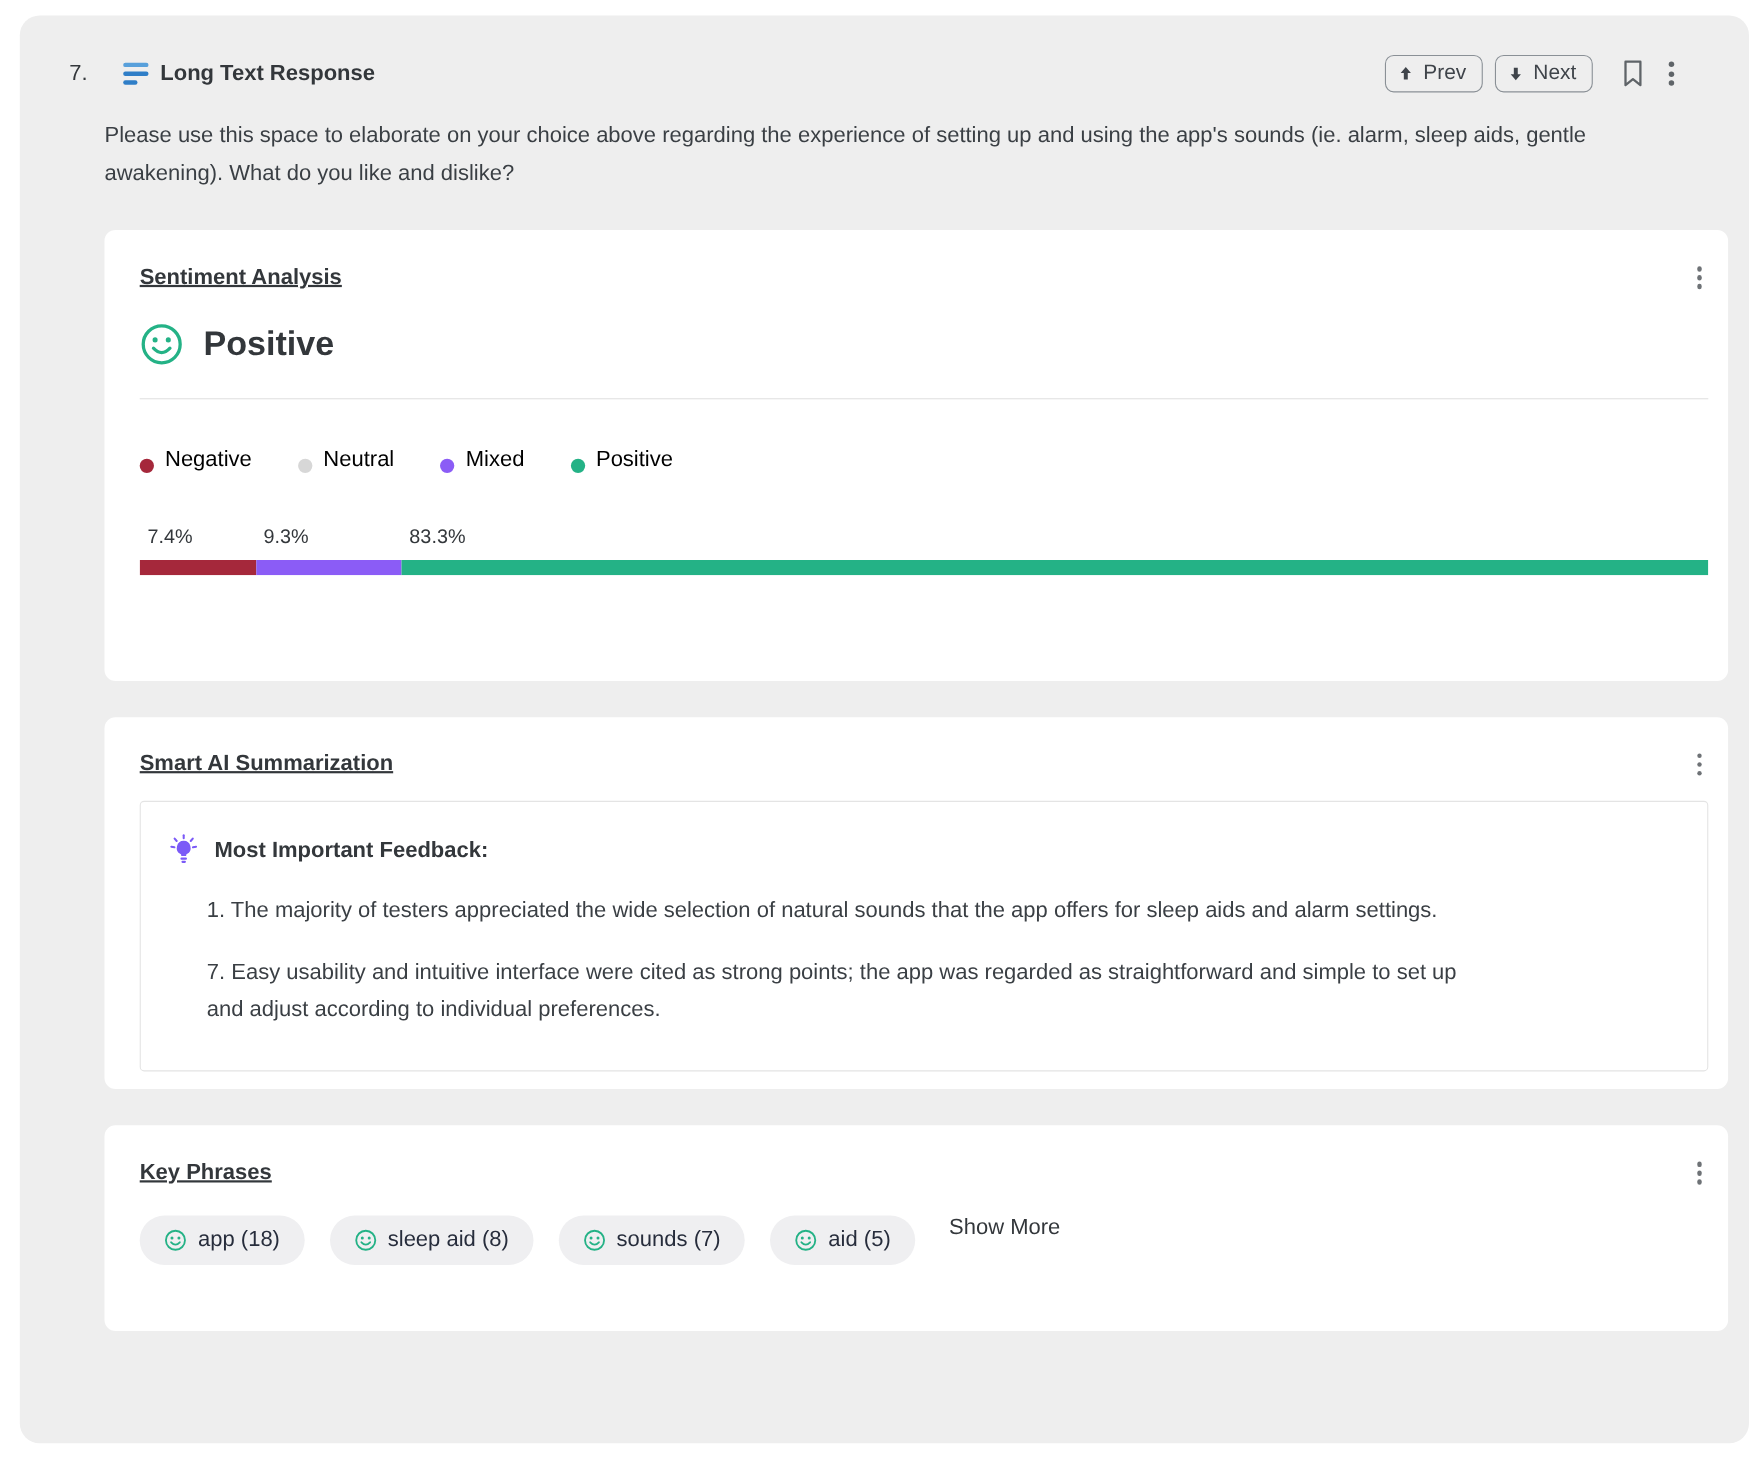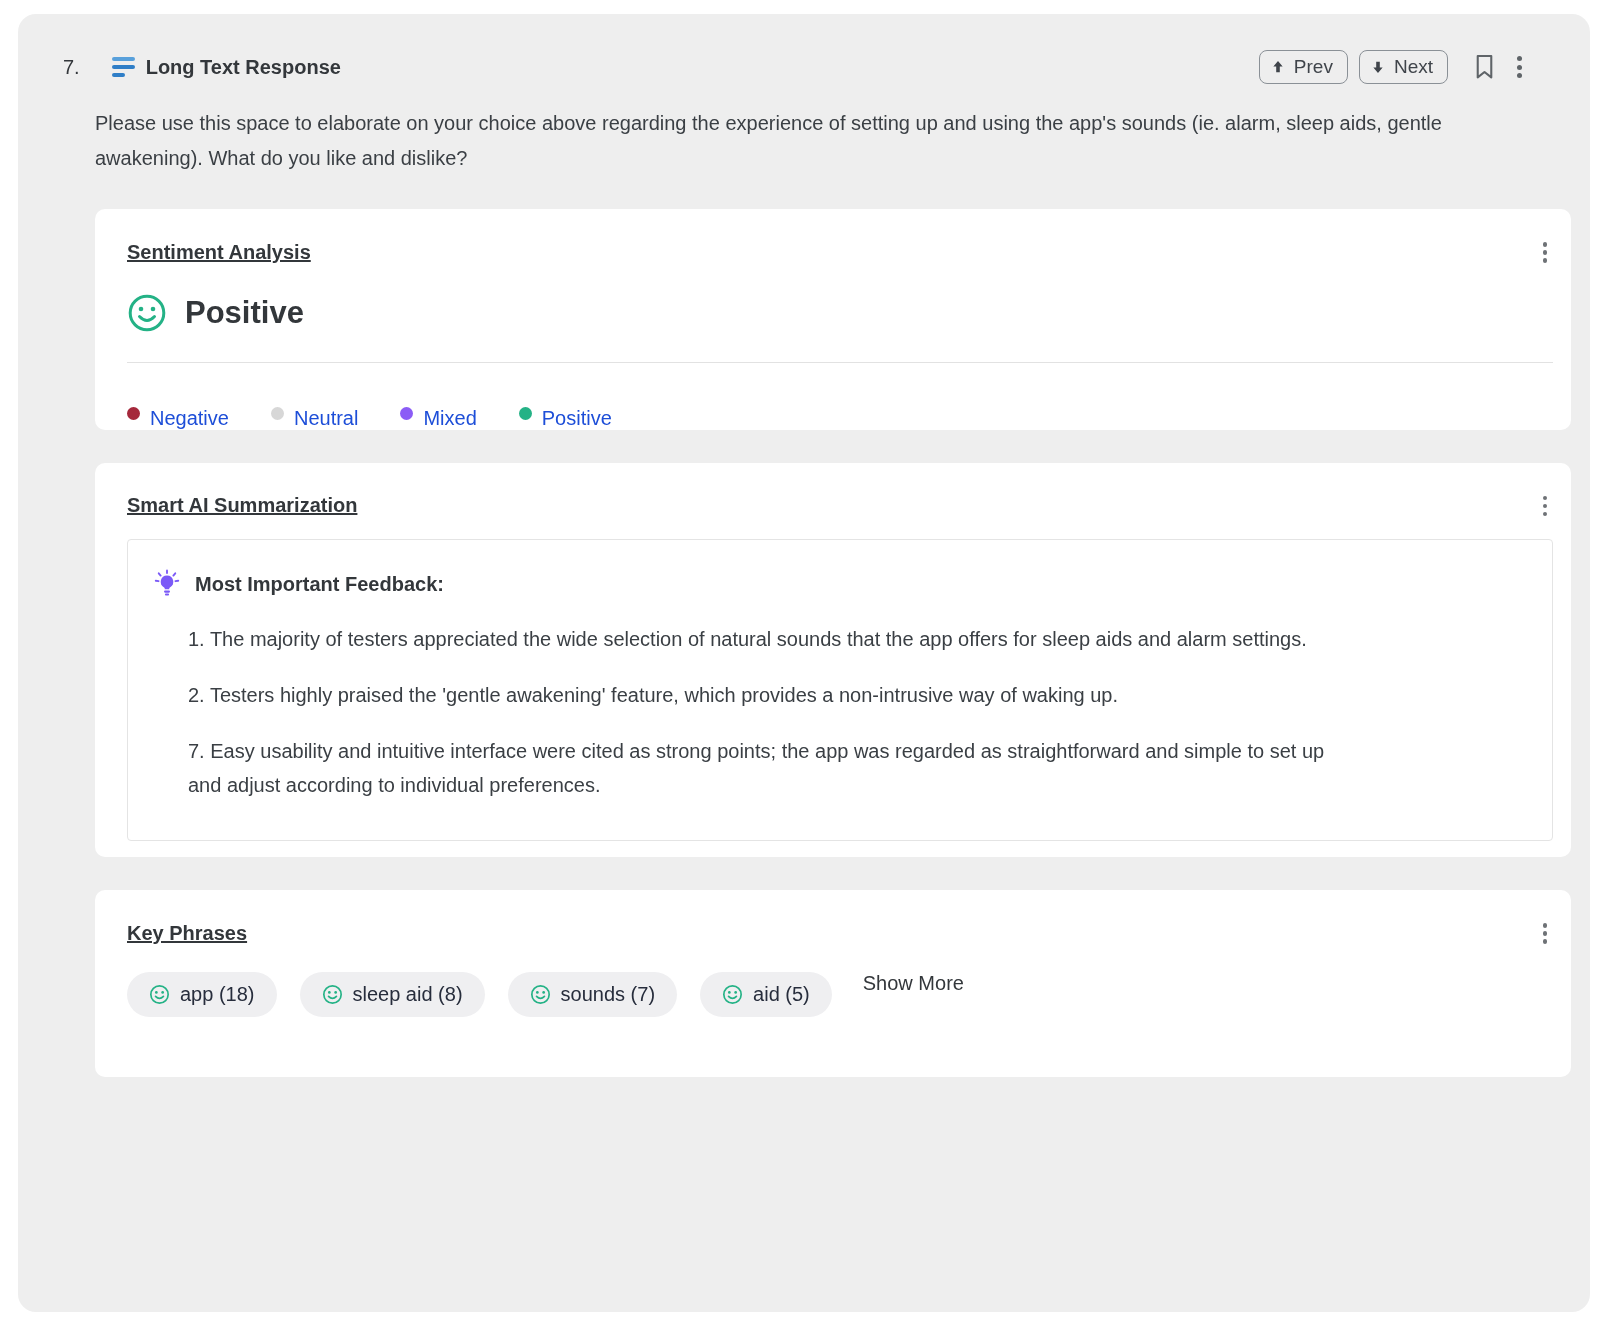--- a/index.html
+++ b/index.html
@@ -45,21 +45,21 @@
     background:#ffffff; border-radius:10px; margin:33px 19px 0 77px;
     padding:30px 18px 0 32px; box-sizing:border-box;
   }
   .card-head { display:flex; justify-content:space-between; align-items:center; }
   .card-head h2 { margin:0; font-size:20px; font-weight:700; color:#33373B;text-decoration:underline; }
   
   .overall { display:flex; align-items:center; gap:18px; margin-top:27px; }
   .overall-label { font-size:31px; font-weight:700; color:#33373B; }
   .divider { border:none; border-top:1px solid #E2E2E2; margin:29px 0 0; }
   .legend { display:flex; align-items:center; gap:42px; margin-top:44px; }
-  .legend-item { display:flex; align-items:flex-start; gap:10px; font-size:20px; color:#1d4ed8; }
+  .legend-item { display:flex; align-items:flex-end; gap:10px; font-size:20px; color:#000000; }
   .legend-dot { width:13px; height:13px; border-radius:50%; flex:0 0 auto; }
   .bar-area { position:relative; margin-top:48px; padding-bottom:96px; }
   .bar-labels { position:relative; height:22px; margin-bottom:9px; }
   .bar-label { position:absolute; top:0; font-size:18px; color:#33373B; white-space:nowrap; }
   .bar { display:flex; width:100%; height:14px; overflow:hidden; }
   .bar-seg { height:100%; }
   
   .card.ai { padding-bottom:16px; }
   .ai-box { border:1px solid #E4E4E4; border-radius:4px; margin-top:20px; padding:28px 24px 38px; }
   .ai-head { display:flex; align-items:center; gap:13px; }
@@ -150,20 +150,32 @@
         </div>
         <div class="legend-item">
           <span class="legend-dot" style="background: rgb(139, 92, 246);"></span>
           <span>Mixed</span>
         </div>
         <div class="legend-item">
           <span class="legend-dot" style="background: rgb(36, 178, 134);"></span>
           <span>Positive</span>
         </div>
       </div>
+    <div class="bar-area">
+      <div class="bar-labels" id="bar-labels">
+          <span class="bar-label" style="left: calc(0% + 7px);">7.4%</span>
+          <span class="bar-label" style="left: calc(7.4% + 7px);">9.3%</span>
+          <span class="bar-label" style="left: calc(16.7% + 7px);">83.3%</span>
+        </div>
+      <div class="bar" id="bar">
+          <div class="bar-seg" style="width: 7.4%; background: rgb(165, 40, 59);"></div>
+          <div class="bar-seg" style="width: 9.3%; background: rgb(139, 92, 246);"></div>
+          <div class="bar-seg" style="width: 83.3%; background: rgb(36, 178, 134);"></div>
+        </div>
+    </div>
   </section>
 
   <section class="card ai">
     <div class="card-head">
       <h2>Smart AI Summarization</h2>
       <span class="kebab card-kebab">
           <i></i>
           <i></i>
           <i></i>
         </span>
@@ -179,21 +191,20 @@
             <line x1="28" y1="12.5" x2="25" y2="13"></line>
           </g>
           <path d="M16 6.8a6.8 6.8 0 0 1 3.1 12.8c-.5.3-.7.8-.7 1.3v.6h-4.8v-.6c0-.5-.2-1-.7-1.3A6.8 6.8 0 0 1 16 6.8z" fill="#7B5AF7"></path>
           <rect x="12.8" y="23" width="6.4" height="2.2" rx="1.1" fill="#7B5AF7"></rect>
           <rect x="13.8" y="26.2" width="4.4" height="2" rx="1" fill="#7B5AF7"></rect>
         </svg>
         <h3>Most Important Feedback:</h3>
       </div>
       <div class="ai-points" id="ai-points">
           <p>1. The majority of testers appreciated the wide selection of natural sounds that the app offers for sleep aids and alarm settings.</p>
-          <p>2. Testers highly praised the 'gentle awakening' feature, which provides a non-intrusive way of waking up.</p>
           <p>7. Easy usability and intuitive interface were cited as strong points; the app was regarded as straightforward and simple to set up and adjust according to individual preferences.</p>
         </div>
     </div>
   </section>
 
   <section class="card">
     <div class="card-head">
       <h2>Key Phrases</h2>
       <span class="kebab card-kebab">
           <i></i>

